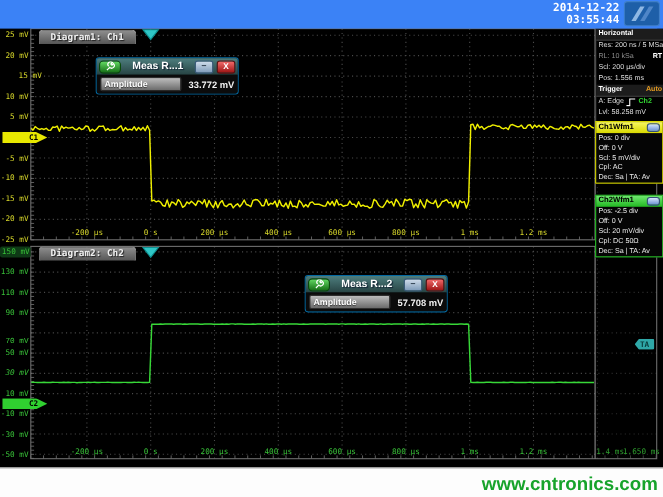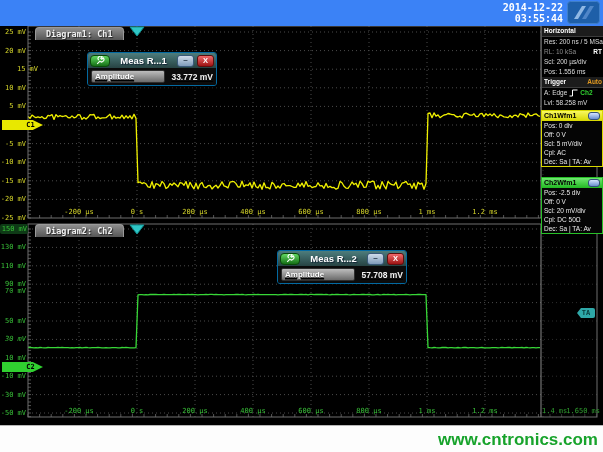--- a/index.html
+++ b/index.html
@@ -53,21 +53,21 @@
               display:flex;align-items:center;justify-content:center;}
   .meas-title{flex:1;text-align:center;color:#fff;
               font:bold 9.5px "Liberation Sans",sans-serif;text-shadow:1px 1px 1px #123;}
   .min-btn{width:15px;height:10px;border-radius:3px;flex:0 0 auto;
            background:linear-gradient(#cfdcea,#7f9cba);border:1px solid #3a5a7a;
            color:#1a2a3a;font:bold 8px/8px "Liberation Sans",sans-serif;text-align:center;}
   .close-btn{width:15px;height:10px;border-radius:3px;flex:0 0 auto;
              background:linear-gradient(#f26a6a,#9e1414);border:1px solid #5e0e0e;
              color:#fff;font:bold 7.5px/10px "Liberation Sans",sans-serif;text-align:center;}
   .meas-body{height:15px;background:#0b0b0b;display:flex;align-items:center;
-             padding:1px 3px;gap:4px;border-radius:0 0 2px 2px;text-decoration:underline;}
+             padding:1px 3px;gap:4px;border-radius:0 0 2px 2px;}
   .param-chip{flex:0 0 66px;height:11px;background:linear-gradient(#bdbdbd,#6b6b6b);
               border:1px solid #2e2e2e;border-radius:2px;color:#fff;
               font:bold 8px/11px "Liberation Sans",sans-serif;padding:0 3px;
               text-shadow:0 1px 1px #333;white-space:nowrap;overflow:hidden;}
   .meas-value{flex:1;text-align:right;color:#f2f2f2;font:bold 8.5px "Liberation Sans",sans-serif;
               white-space:nowrap;}
 
   
   #hpanel{position:absolute;left:541px;top:26px;width:62px;height:84px;background:#000;
           border-left:1px solid #555;z-index:10;}
@@ -378,21 +378,21 @@
         <rect x="541" y="224" width="56" height="193" fill="#000" opacity="0.4"></rect>
         <polyline points="28,347.5 30,347.5 32,347.6 34,347.8 36,347.7 38,347.8 40,347.5 42,347.7 44,347.8 46,347.8 48,347.5 50,347.6 52,347.6 54,347.7 56,347.7 58,347.5 60,347.7 62,347.5 64,347.7 66,347.6 68,347.6 70,347.9 72,347.6 74,347.8 76,347.6 78,347.6 80,347.5 82,347.8 84,347.6 86,347.5 88,347.7 90,347.8 92,347.6 94,347.6 96,347.6 98,347.5 100,347.6 102,347.8 104,347.8 106,347.7 108,347.8 110,347.8 112,347.6 114,347.6 116,347.7 118,347.8 120,347.8 122,347.5 124,347.6 126,347.5 128,347.6 130,347.8 132,347.8 134,347.8 136,347.6 138,294.8 140,294.7 142,294.7 144,294.8 146,294.6 148,294.8 150,294.5 152,294.5 154,294.4 156,294.5 158,294.7 160,294.6 162,294.6 164,294.4 166,294.7 168,294.6 170,294.7 172,294.6 174,294.5 176,294.6 178,294.5 180,294.5 182,294.7 184,294.7 186,294.6 188,294.5 190,294.6 192,294.5 194,294.7 196,294.7 198,294.8 200,294.7 202,294.6 204,294.7 206,294.5 208,294.7 210,294.4 212,294.4 214,294.7 216,294.4 218,294.6 220,294.6 222,294.7 224,294.8 226,294.7 228,294.7 230,294.6 232,294.7 234,294.6 236,294.5 238,294.4 240,294.7 242,294.4 244,294.7 246,294.8 248,294.6 250,294.7 252,294.6 254,294.5 256,294.7 258,294.4 260,294.7 262,294.6 264,294.6 266,294.6 268,294.6 270,294.6 272,294.7 274,294.7 276,294.6 278,294.8 280,294.7 282,294.6 284,294.5 286,294.5 288,294.6 290,294.5 292,294.5 294,294.6 296,294.7 298,294.6 300,294.5 302,294.5 304,294.6 306,294.4 308,294.8 310,294.4 312,294.4 314,294.7 316,294.5 318,294.4 320,294.5 322,294.5 324,294.7 326,294.4 328,294.7 330,294.8 332,294.5 334,294.7 336,294.5 338,294.5 340,294.6 342,294.7 344,294.7 346,294.4 348,294.7 350,294.8 352,294.6 354,294.5 356,294.7 358,294.6 360,294.6 362,294.5 364,294.4 366,294.7 368,294.4 370,294.5 372,294.8 374,294.8 376,294.6 378,294.5 380,294.8 382,294.7 384,294.5 386,294.7 388,294.4 390,294.6 392,294.7 394,294.5 396,294.8 398,294.7 400,294.6 402,294.6 404,294.7 406,294.5 408,294.6 410,294.8 412,294.7 414,294.7 416,294.7 418,294.5 420,294.5 422,294.7 424,294.6 426,294.7 428,347.5 430,347.7 432,347.8 434,347.5 436,347.7 438,347.8 440,347.8 442,347.5 444,347.5 446,347.5 448,347.8 450,347.7 452,347.7 454,347.8 456,347.8 458,347.5 460,347.8 462,347.7 464,347.5 466,347.5 468,347.8 470,347.6 472,347.7 474,347.7 476,347.8 478,347.8 480,347.6 482,347.5 484,347.8 486,347.8 488,347.8 490,347.8 492,347.7 494,347.7 496,347.7 498,347.8 500,347.7 502,347.5 504,347.7 506,347.6 508,347.5 510,347.5 512,347.8 514,347.5 516,347.7 518,347.6 520,347.7 522,347.5 524,347.8 526,347.5 528,347.7 530,347.8 532,347.6 534,347.7 536,347.8 538,347.7 540,347.7" fill="none" stroke="#38d838" stroke-width="1.3" stroke-linejoin="round"></polyline>
         <rect x="28" y="224" width="569" height="193" fill="none" stroke="#6e6e6e"></rect>
         <line x1="541" y1="224" x2="541" y2="417" stroke="#8a8a8a"></line>
         <polygon points="130,225 144,225 137,234" fill="#2fc6c6" stroke="#0e8f8f"></polygon>
       </svg>
       <div class="tick ylab hl" style="top: 224px; color: rgb(56, 192, 56);">150 mV</div>
       <div class="tick ylab" style="top: 242px; color: rgb(56, 192, 56);">130 mV</div>
       <div class="tick ylab" style="top: 261px; color: rgb(56, 192, 56);">110 mV</div>
       <div class="tick ylab" style="top: 279px; color: rgb(56, 192, 56);">90 mV</div>
-      <div class="tick ylab" style="top: 286px; color: rgb(56, 192, 56); font-family: Liberation Mono, monospace;">70 mV</div>
+      <div class="tick ylab" style="top: 306px; color: rgb(56, 192, 56); font-family: Liberation Mono, monospace;">70 mV</div>
       <div class="tick ylab" style="top: 316px; color: rgb(56, 192, 56);">50 mV</div>
       <div class="tick ylab" style="top: 334px; color: rgb(56, 192, 56); font-style: italic;">30 mV</div>
       <div class="tick ylab" style="top: 353px; color: rgb(56, 192, 56);">10 mV</div>
       <div class="tick ylab" style="top: 371px; color: rgb(56, 192, 56);">-10 mV</div>
       <div class="tick ylab" style="top: 390px; color: rgb(56, 192, 56);">-30 mV</div>
       <div class="tick ylab" style="top: 408px; color: rgb(56, 192, 56);">-50 mV</div>
       <div class="tick xlab" style="left: 55px; top: 406px; color: rgb(56, 192, 56);">-200 µs</div>
       <div class="tick xlab" style="left: 113px; top: 406px; color: rgb(56, 192, 56);">0 s</div>
       <div class="tick xlab" style="left: 171px; top: 406px; color: rgb(56, 192, 56);">200 µs</div>
       <div class="tick xlab" style="left: 229px; top: 406px; color: rgb(56, 192, 56);">400 µs</div>

